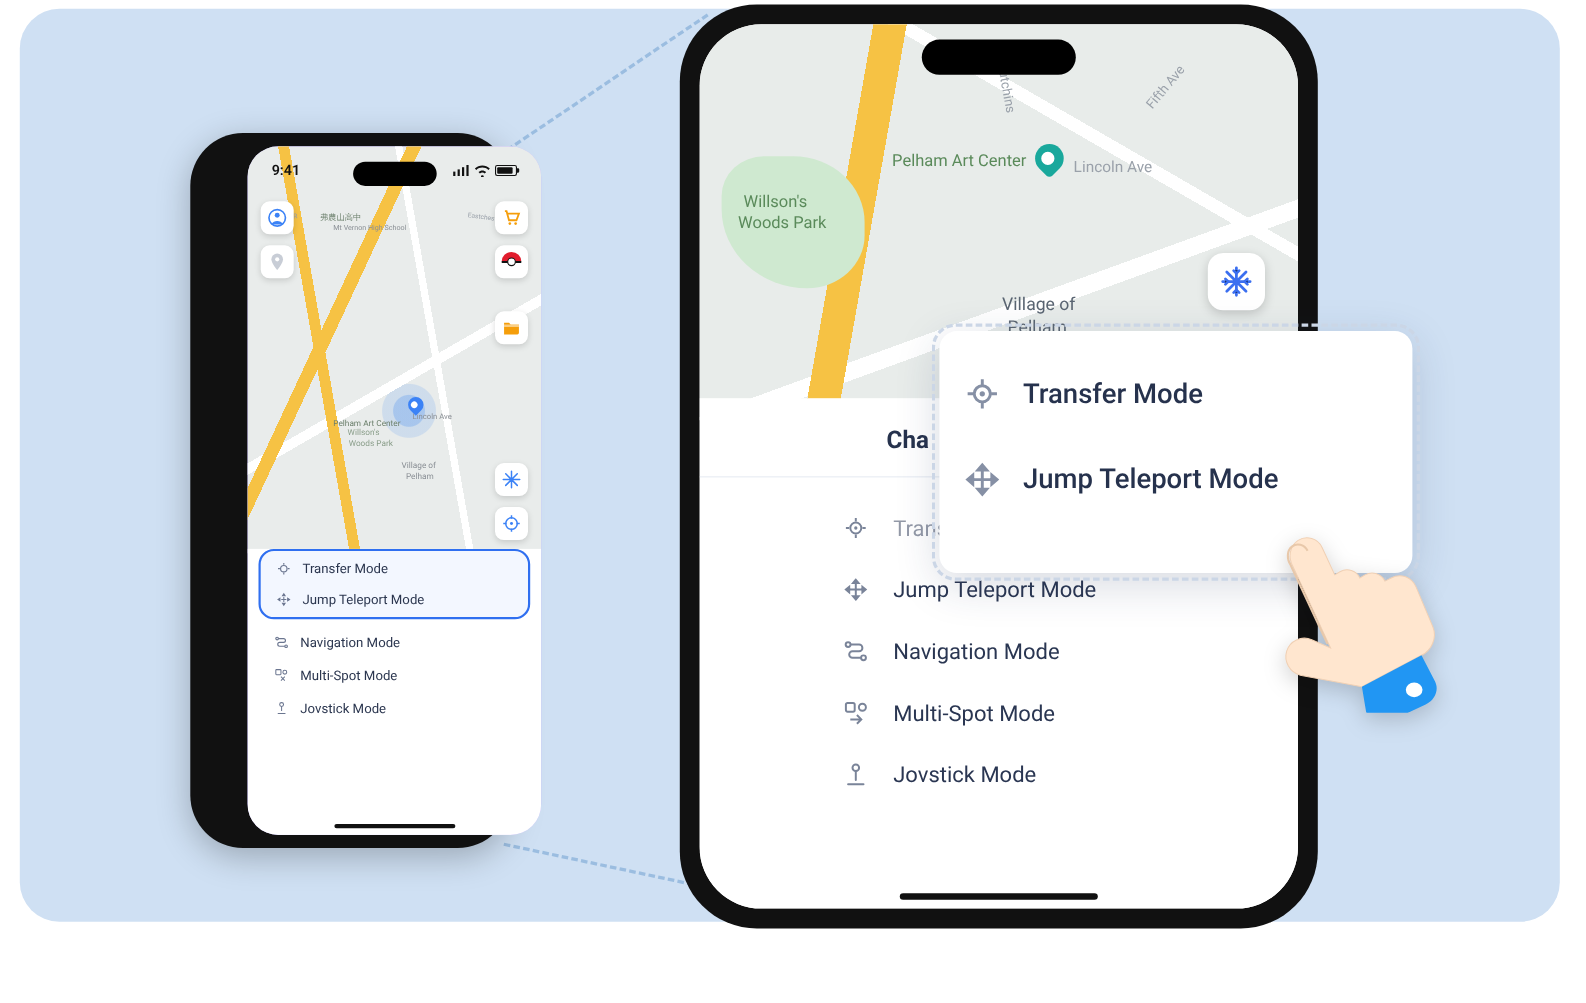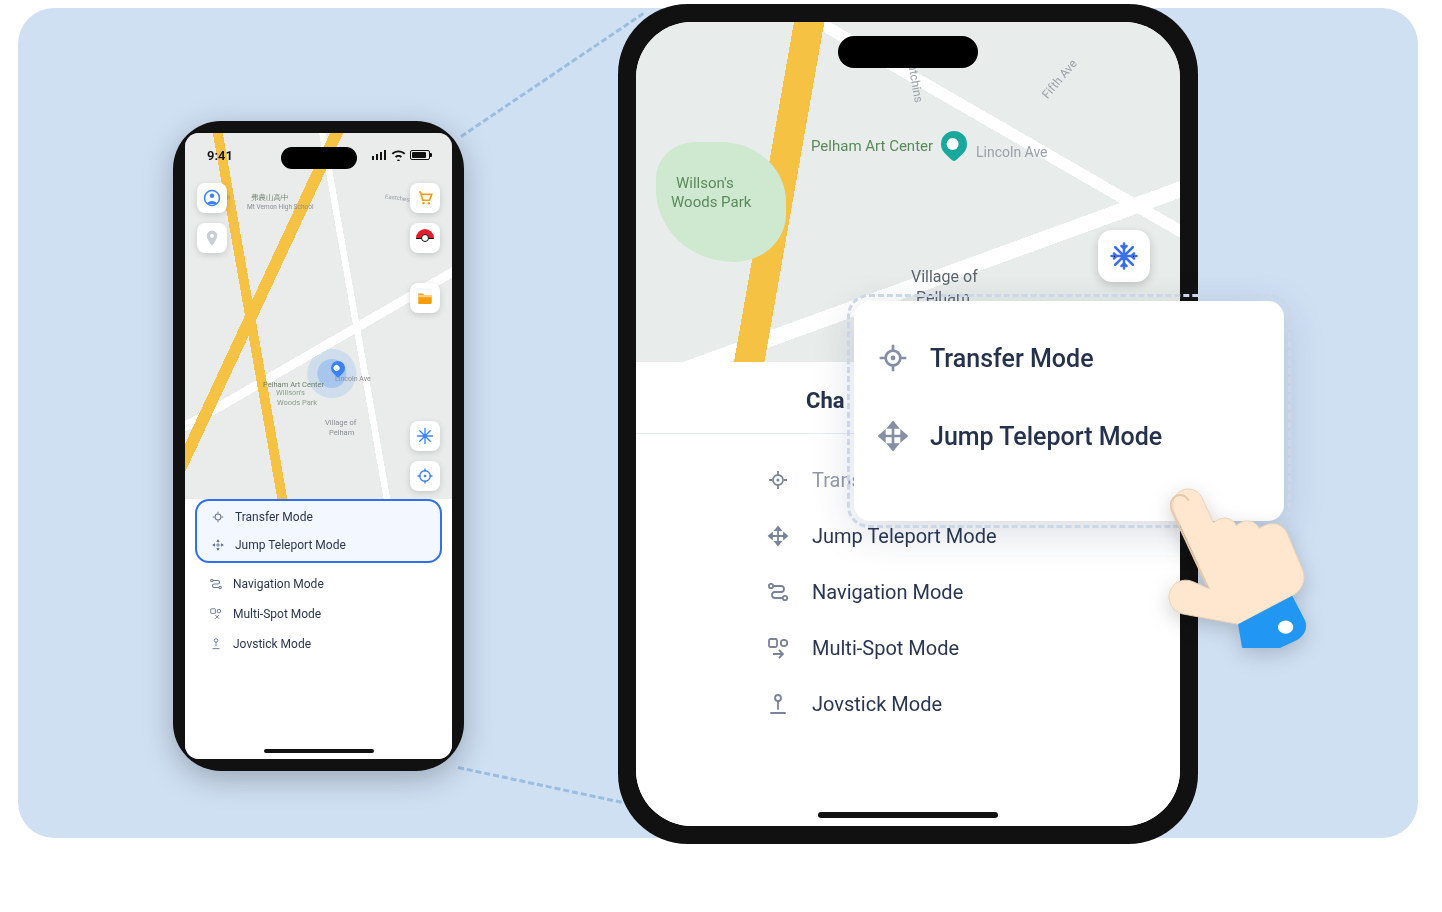--- a/index.html
+++ b/index.html
@@ -34,23 +34,24 @@
     top: 113px; left: 155px;
     width: 291px; height: 650px;
     background: #111;
     border-radius: 48px;
     box-shadow: 0 8px 30px rgba(0,0,0,.25);
     padding: 12px;
   }
   .phone-small .screen {
     width: 100%; height: 100%;
     background: #c4b5fd;
-    border-radius: 14px;
+    border-radius: 28px;
     overflow: hidden;
     position: relative;
+    margin-left: 40px;
   }
   .island {
     position: absolute; top: 14px; left: 50%; transform: translateX(-50%);
     width: 76px; height: 22px; background:#000; border-radius: 20px; z-index: 20;
   }
   .statusbar {
     position: absolute; top: 0; left:0; right:0; height: 44px;
     display:flex; align-items:center; justify-content:space-between;
     padding: 0 22px; font-size: 13px; font-weight: 600; color:#111; z-index:15;
   }
@@ -71,21 +72,21 @@
     background-image:
       linear-gradient(115deg, transparent 0 33%, #f6c244 33% 36%, transparent 36% 100%),
       linear-gradient(80deg, transparent 0 28%, #f6c244 28% 31%, transparent 31% 60%, #fff 60% 62%, transparent 62% 100%),
       linear-gradient(150deg, transparent 0 55%, #fff 55% 57%, transparent 57% 100%),
       radial-gradient(circle at 55% 65%, rgba(53,131,240,.15) 0 24px, transparent 25px),
       radial-gradient(circle at 55% 65%, rgba(53,131,240,.25) 0 14px, transparent 15px);
     background-blend-mode: normal;
   }
   .map-label-s { position:absolute; font-size:7.5px; color:#6b7f6b; }
   .ml1{top:60px;left:66px;}
-  .ml1b{top:70px;left:62px;color:#8a8f95;font-size:6.5px;text-align:right;}
+  .ml1b{top:70px;left:78px;color:#8a8f95;font-size:6.5px;text-align:right;}
   .ml2{top:247px;left:78px;}
   .ml3{top:255px;left:91px;color:#8a9e8a;}
   .ml4{top:265px;left:92px;color:#8a9e8a;}
   .ml5{top:285px;left:140px;color:#8a8f95;}
   .ml6{top:295px;left:144px;color:#8a8f95;}
   .ml7{top:242px;left:150px;color:#8a8f95;font-size:7px;}
 
   .pin {
     position:absolute; top: 228px; left: 146px;
     width:14px;height:14px;border-radius:50% 50% 50% 0;

